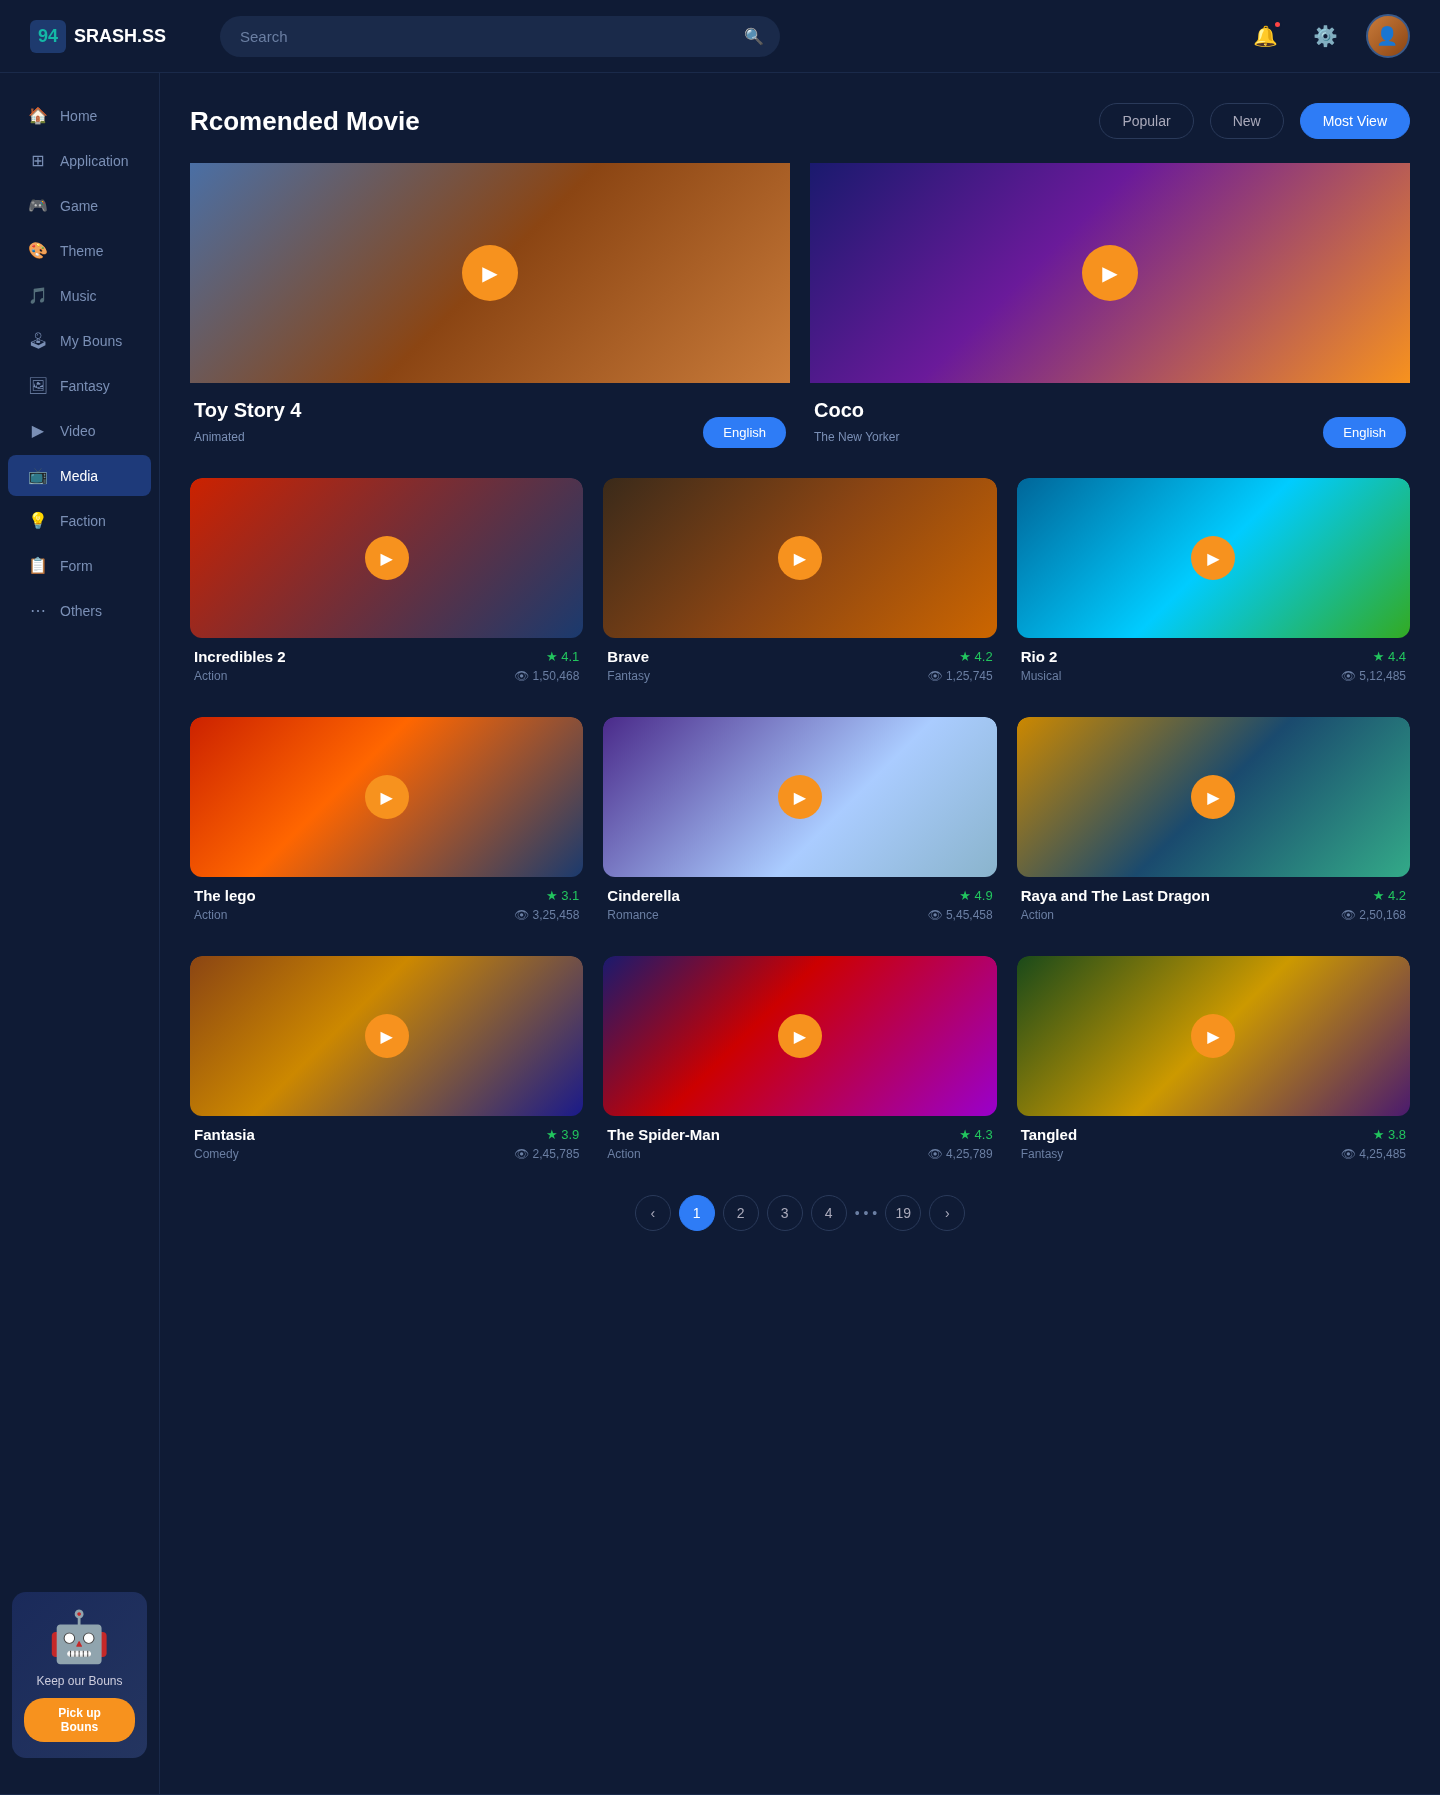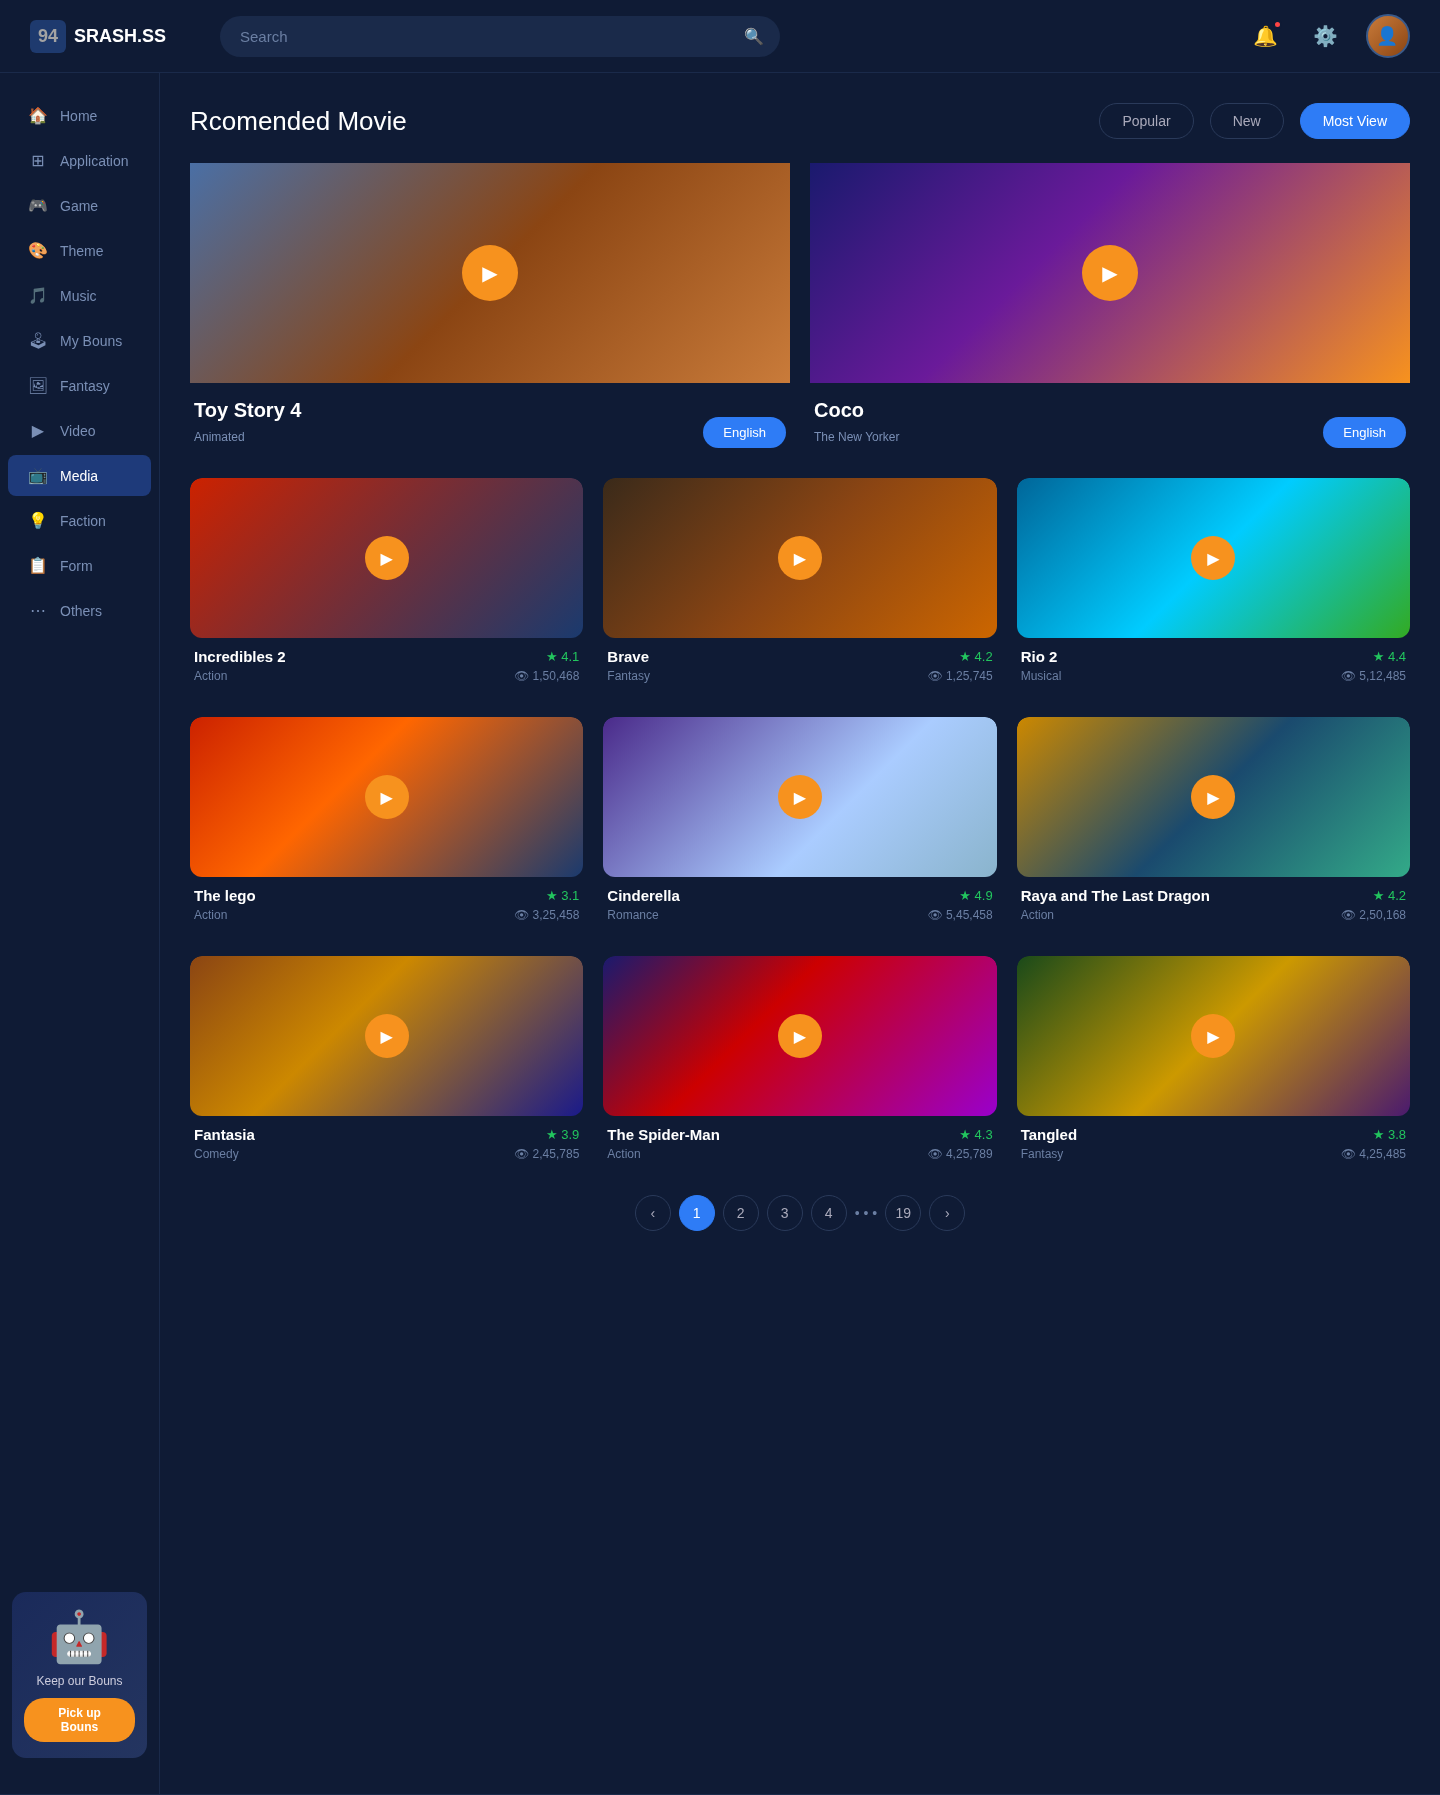--- a/index.html
+++ b/index.html
@@ -23,21 +23,21 @@
     }
     .logo {
       display: flex;
       align-items: center;
       gap: 8px;
       width: 160px;
       flex-shrink: 0;
     }
     .logo-icon {
       background: #1e3a6e;
-      color: #a3a3a3;
+      color: #14b8a6;
       font-weight: 900;
       font-size: 18px;
       padding: 6px 8px;
       border-radius: 6px;
     }
     .logo-text {
       font-size: 18px;
       font-weight: 700;
       color: #fff;
     }
@@ -178,21 +178,21 @@
 
     
     .section-header {
       display: flex;
       align-items: center;
       gap: 16px;
       margin-bottom: 24px;
     }
     .section-title {
       font-size: 26px;
-      font-weight: 400;
+      font-weight: 700;
       color: #fff;
       margin-right: auto;
     }
     .filter-btn {
       padding: 9px 22px;
       border-radius: 22px;
       border: 1px solid #2a3a5a;
       background: transparent;
       color: #aab;
       font-size: 14px;

